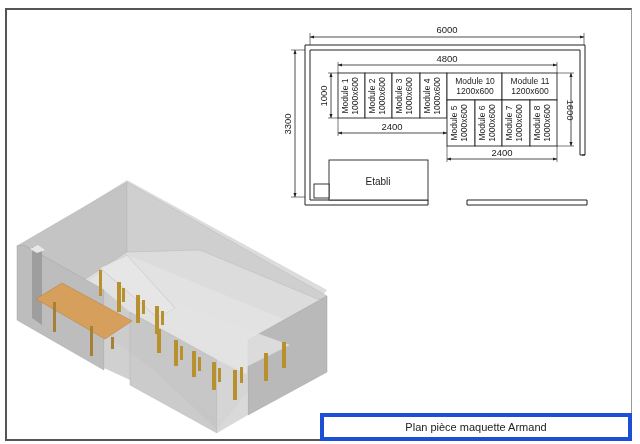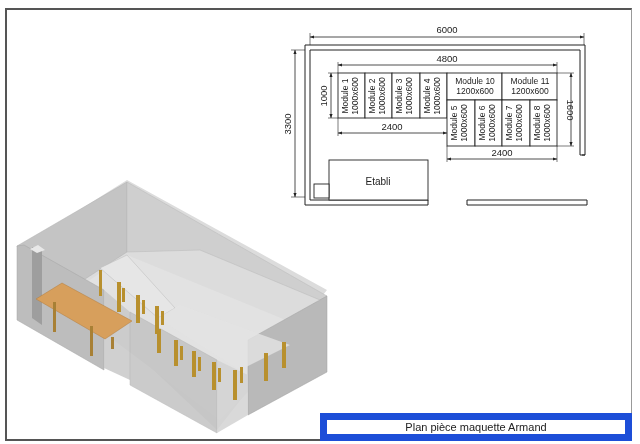--- a/index.html
+++ b/index.html
@@ -1,18 +1,18 @@
 <!DOCTYPE html>
 <html><head>
 <meta charset="utf-8">
 <style>
   html, body { margin: 0; padding: 0; background: #ffffff; }
   body { width: 640px; height: 444px; position: relative; overflow: hidden; font-family: "Liberation Sans", sans-serif; }
   .frame { position: absolute; left: 5px; top: 8px; width: 627px; height: 433px; border-left: 2px solid #555; border-top: 2px solid #555; border-right: 1px solid #999; border-bottom: 2px solid #555; box-sizing: border-box; }
-  .titleblock { position: absolute; left: 320px; top: 413px; width: 312px; height: 28px; border: 7px solid #1d4ed8; box-sizing: border-box; display: flex; align-items: center; justify-content: center; font-size: 11px; color: #222; background: #fff; }
+  .titleblock { position: absolute; left: 320px; top: 413px; width: 312px; height: 28px; border: 4px solid #1d4ed8; box-sizing: border-box; display: flex; align-items: center; justify-content: center; font-size: 11px; color: #222; background: #fff; }
   svg { position: absolute; left: 0; top: 0; }
   .dimtext { font-family: "Liberation Sans", sans-serif; font-size: 9.5px; fill: #222; }
   .modtext { font-family: "Liberation Sans", sans-serif; font-size: 8.5px; fill: #222; }
 </style>
 </head>
 <body>
 
 <div class="frame"></div>
 
 <svg width="640" height="444" viewBox="0 0 640 444">

